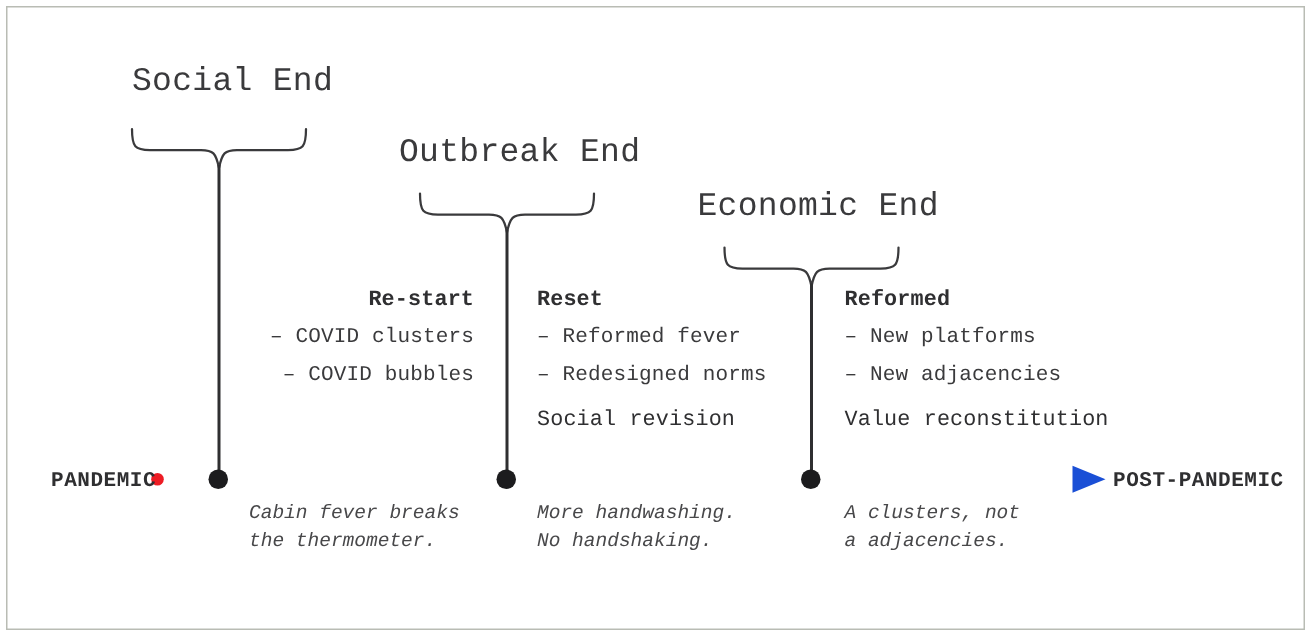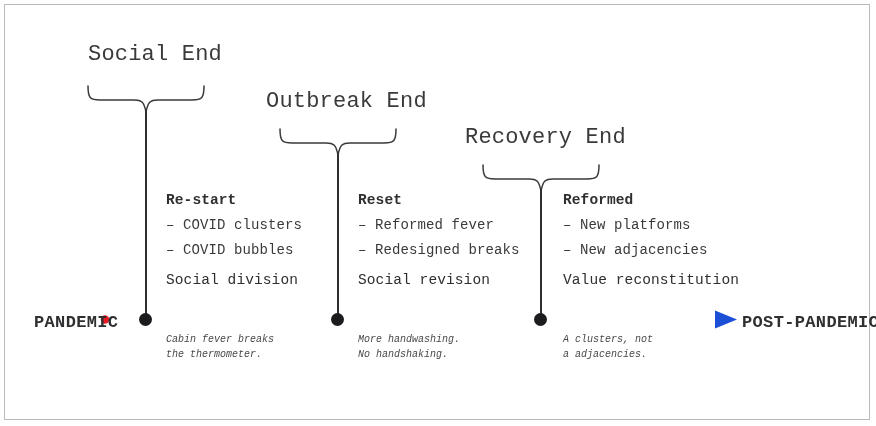--- a/index.html
+++ b/index.html
@@ -70,30 +70,30 @@
   .col-summary {
     font-size: 14.5px;
     font-weight: 400;
     color: #2f2f31;
     margin-top: 14px;
     letter-spacing: 0.1px;
   }
 
   .caption {
     position: absolute;
-    font-size: 10px;
+    font-size: 13px;
     font-style: italic;
     color: #48484a;
     line-height: 1.45;
     white-space: nowrap;
   }
 
   .axis-label {
     position: absolute;
-    font-size: 17px;
+    font-size: 14px;
     font-weight: bold;
     color: #2f2f31;
     letter-spacing: 0.35px;
     white-space: nowrap;
   }
 
   #axis-wrap {
     position: absolute;
     left: 0;
     top: 0;
@@ -118,53 +118,52 @@
   <div id="frame-border"></div>
 
   <div class="phase-title" style="left:88px; top:42px;">Social End</div>
 
   <svg class="brace-svg" style="left:86px; top:84px;" width="120" height="30" viewBox="0 0 120 30">
     <path d="M2,2 C2,14 4,16 14,16 L48,16 C56,16 58,18 60,28 C62,18 64,16 72,16 L106,16 C116,16 118,14 118,2" fill="none" stroke="#3a3a3c" stroke-width="1.5" stroke-linecap="round"></path>
   </svg>
 
   <div class="stem" style="left:145px; top:110px; height:210px;"></div>
 
-  <div class="col" style="left:166px; top:192px;">
+  <div class="col" style="left:180px; top:192px;text-align:right;">
     <div class="col-head">Re-start</div>
     <div class="col-bullet">– COVID clusters</div>
     <div class="col-bullet">– COVID bubbles</div>
-    <div class="col-summary">Social division</div>
   </div>
 
   <div class="caption" style="left:166px; top:333px;">
     <div>Cabin fever breaks</div>
     <div>the thermometer.</div>
   </div>
 
   <div class="phase-title" style="left:266px; top:89px;">Outbreak End</div>
 
   <svg class="brace-svg" style="left:278px; top:127px;" width="120" height="30" viewBox="0 0 120 30">
     <path d="M2,2 C2,14 4,16 14,16 L48,16 C56,16 58,18 60,28 C62,18 64,16 72,16 L106,16 C116,16 118,14 118,2" fill="none" stroke="#3a3a3c" stroke-width="1.5" stroke-linecap="round"></path>
   </svg>
 
   <div class="stem" style="left:337px; top:153px; height:167px;"></div>
 
   <div class="col" style="left:358px; top:192px;">
     <div class="col-head">Reset</div>
     <div class="col-bullet">– Reformed fever</div>
-    <div class="col-bullet">– Redesigned breaks</div>
+    <div class="col-bullet">– Redesigned norms</div>
     <div class="col-summary">Social revision</div>
   </div>
 
   <div class="caption" style="left:358px; top:333px;">
     <div>More handwashing.</div>
     <div>No handshaking.</div>
   </div>
 
-  <div class="phase-title" style="left:465px; top:125px;">Recovery End</div>
+  <div class="phase-title" style="left:465px; top:125px;">Economic End</div>
 
   <svg class="brace-svg" style="left:481px; top:163px;" width="120" height="30" viewBox="0 0 120 30">
     <path d="M2,2 C2,14 4,16 14,16 L48,16 C56,16 58,18 60,28 C62,18 64,16 72,16 L106,16 C116,16 118,14 118,2" fill="none" stroke="#3a3a3c" stroke-width="1.5" stroke-linecap="round"></path>
   </svg>
 
   <div class="stem" style="left:540px; top:189px; height:131px;"></div>
 
   <div class="col" style="left:563px; top:192px;">
     <div class="col-head">Reformed</div>
     <div class="col-bullet">– New platforms</div>

